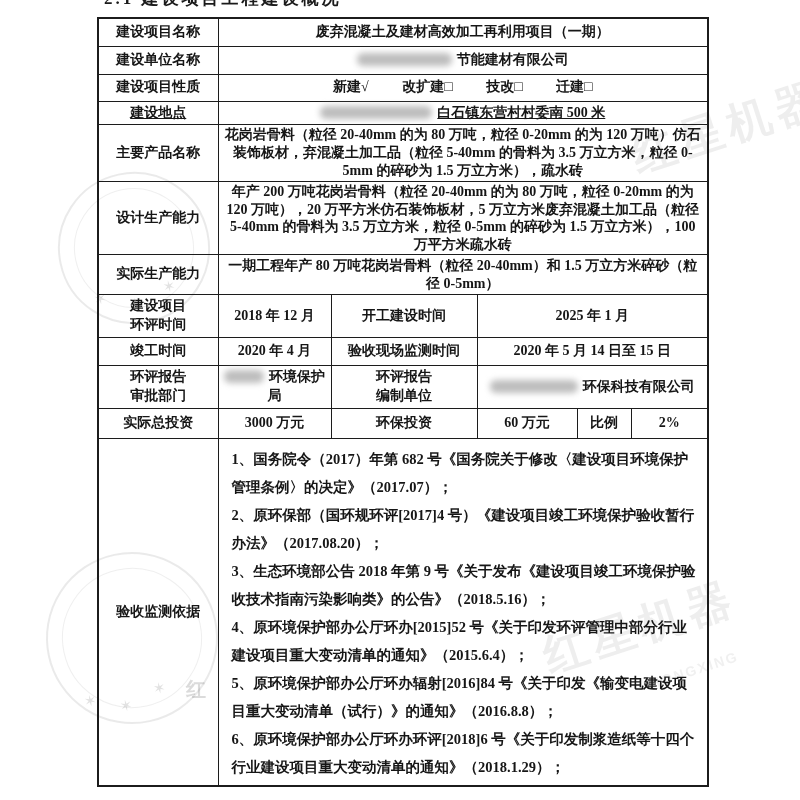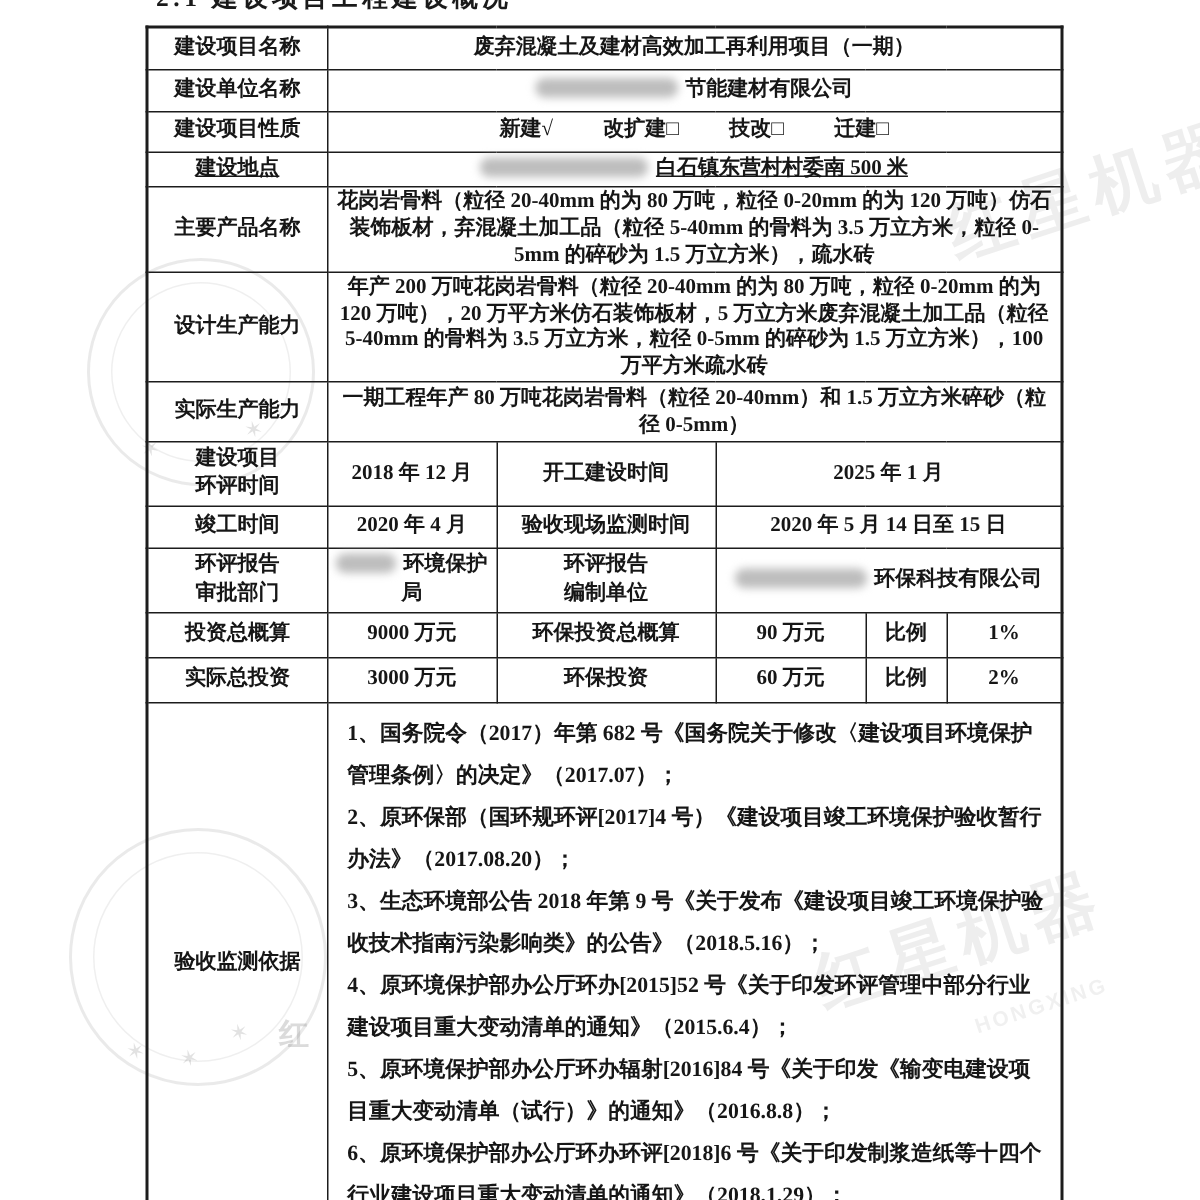--- a/index.html
+++ b/index.html
@@ -198,28 +198,20 @@
         <td colspan="3">2020 年 5 月 14 日至 15 日</td>
       </tr>
       <tr class="r10">
         <td class="lbl pre">环评报告
 审批部门</td>
         <td><span class="redact w40"></span><span>环境保护局</span></td>
         <td class="lbl pre">环评报告
 编制单位</td>
         <td colspan="3"><span class="redact w88"></span><span>环保科技有限公司</span></td>
       </tr>
-      <tr class="r11">
-        <td class="lbl">投资总概算</td>
-        <td>9000 万元</td>
-        <td class="lbl">环保投资总概算</td>
-        <td>90 万元</td>
-        <td class="lbl">比例</td>
-        <td>1%</td>
-      </tr>
       <tr class="r12">
         <td class="lbl">实际总投资</td>
         <td>3000 万元</td>
         <td class="lbl">环保投资</td>
         <td>60 万元</td>
         <td class="lbl">比例</td>
         <td>2%</td>
       </tr>
       <tr class="r13">
         <td class="lbl">验收监测依据</td>

